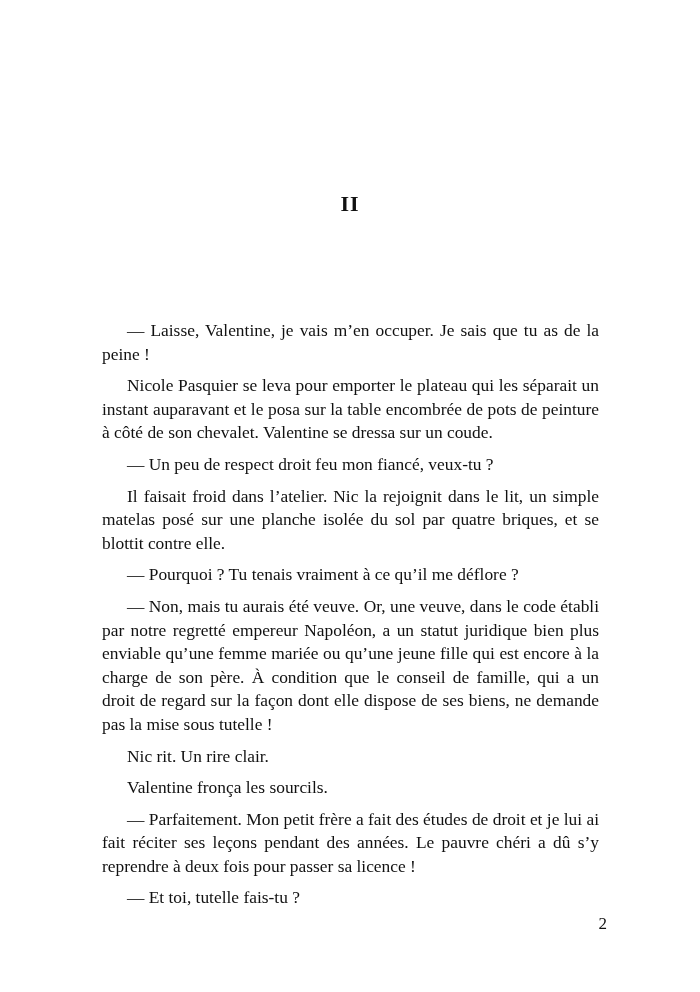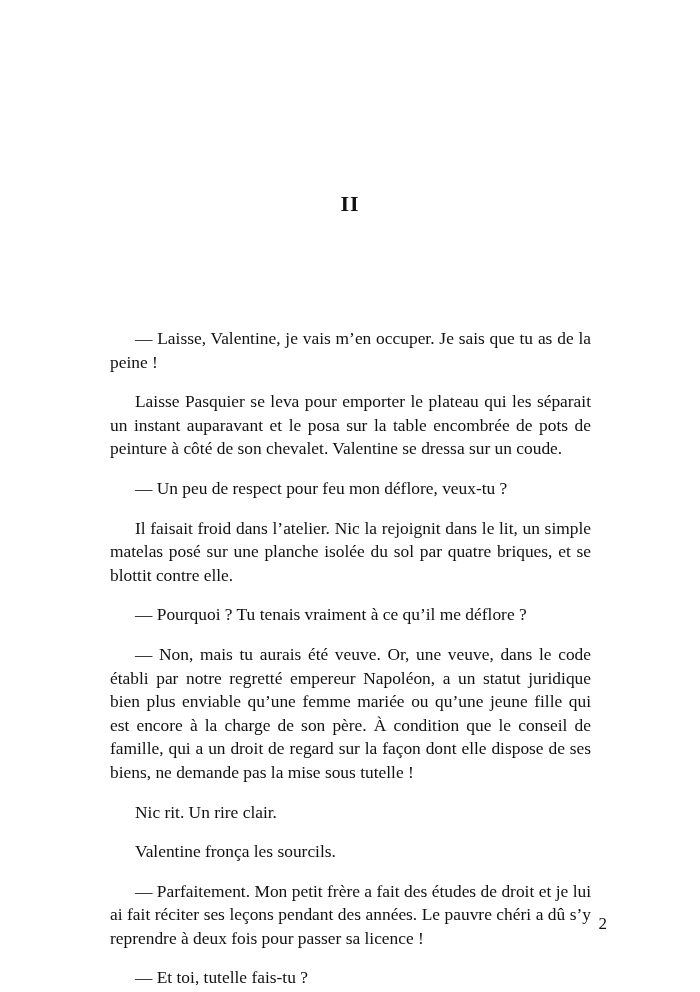--- a/index.html
+++ b/index.html
@@ -11,36 +11,36 @@
     }
     .chapter-title {
       position: absolute; left: 0; width: 700px; top: 190px;
       text-align: center; font-weight: bold; font-size: 22px; line-height: 28px;
       letter-spacing: 1px;
     }
     .body-text {
       position: absolute; left: 94px; top: 311px; width: 513px;
       font-size: 17.4px; line-height: 23.6px; text-align: justify;
     }
-    .body-text p { margin: 16px; text-indent: 25px; text-align: justify; }
+    .body-text p { margin: 8px; text-indent: 25px; text-align: justify; }
     .page-number {
       position: absolute; right: 93px; top: 913px;
       font-size: 17px; line-height: 22px;
     }
   </style>
 </head>
 <body>
 
 <div class="page">
   <div class="chapter-title">II</div>
 
   <div class="body-text">
     <p>— Laisse, Valentine, je vais m’en occuper. Je sais que tu as de la peine !</p>
-    <p>Laisse Pasquier se leva pour emporter le plateau qui les séparait un instant auparavant et le posa sur la table encombrée de pots de peinture à côté de son chevalet. Valentine se dressa sur un coude.</p>
-    <p>— Un peu de respect pour feu mon déflore, veux-tu ?</p>
+    <p>Nicole Pasquier se leva pour emporter le plateau qui les séparait un instant auparavant et le posa sur la table encombrée de pots de peinture à côté de son chevalet. Valentine se dressa sur un coude.</p>
+    <p>— Un peu de respect droit feu mon fiancé, veux-tu ?</p>
     <p>Il faisait froid dans l’atelier. Nic la rejoignit dans le lit, un simple matelas posé sur une planche isolée du sol par quatre briques, et se blottit contre elle.</p>
     <p>— Pourquoi ? Tu tenais vraiment à ce qu’il me déflore ?</p>
     <p>— Non, mais tu aurais été veuve. Or, une veuve, dans le code établi par notre regretté empereur Napoléon, a un statut juridique bien plus enviable qu’une femme mariée ou qu’une jeune fille qui est encore à la charge de son père. À condition que le conseil de famille, qui a un droit de regard sur la façon dont elle dispose de ses biens, ne demande pas la mise sous tutelle !</p>
     <p>Nic rit. Un rire clair.</p>
     <p>Valentine fronça les sourcils.</p>
     <p>— Parfaitement. Mon petit frère a fait des études de droit et je lui ai fait réciter ses leçons pendant des années. Le pauvre chéri a dû s’y reprendre à deux fois pour passer sa licence !</p>
     <p>— Et toi, tutelle fais-tu ?</p>
   </div>
 
   <div class="page-number">2</div>

